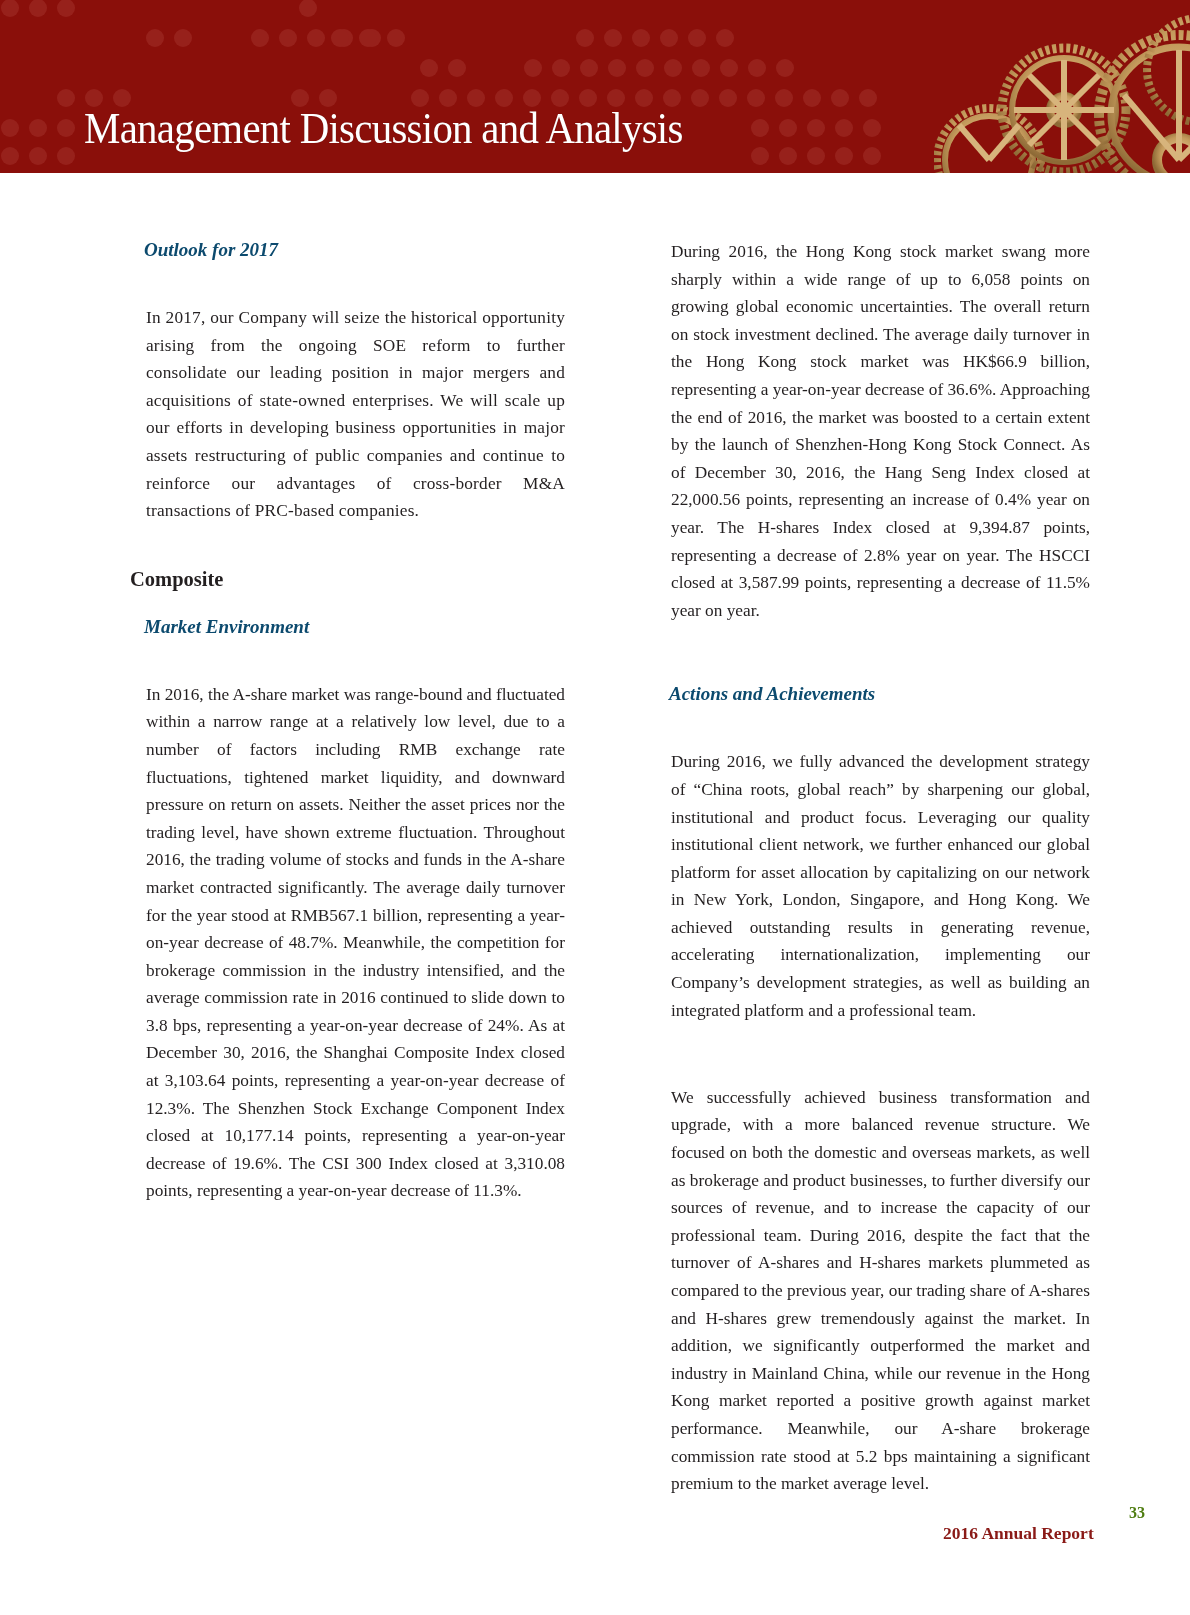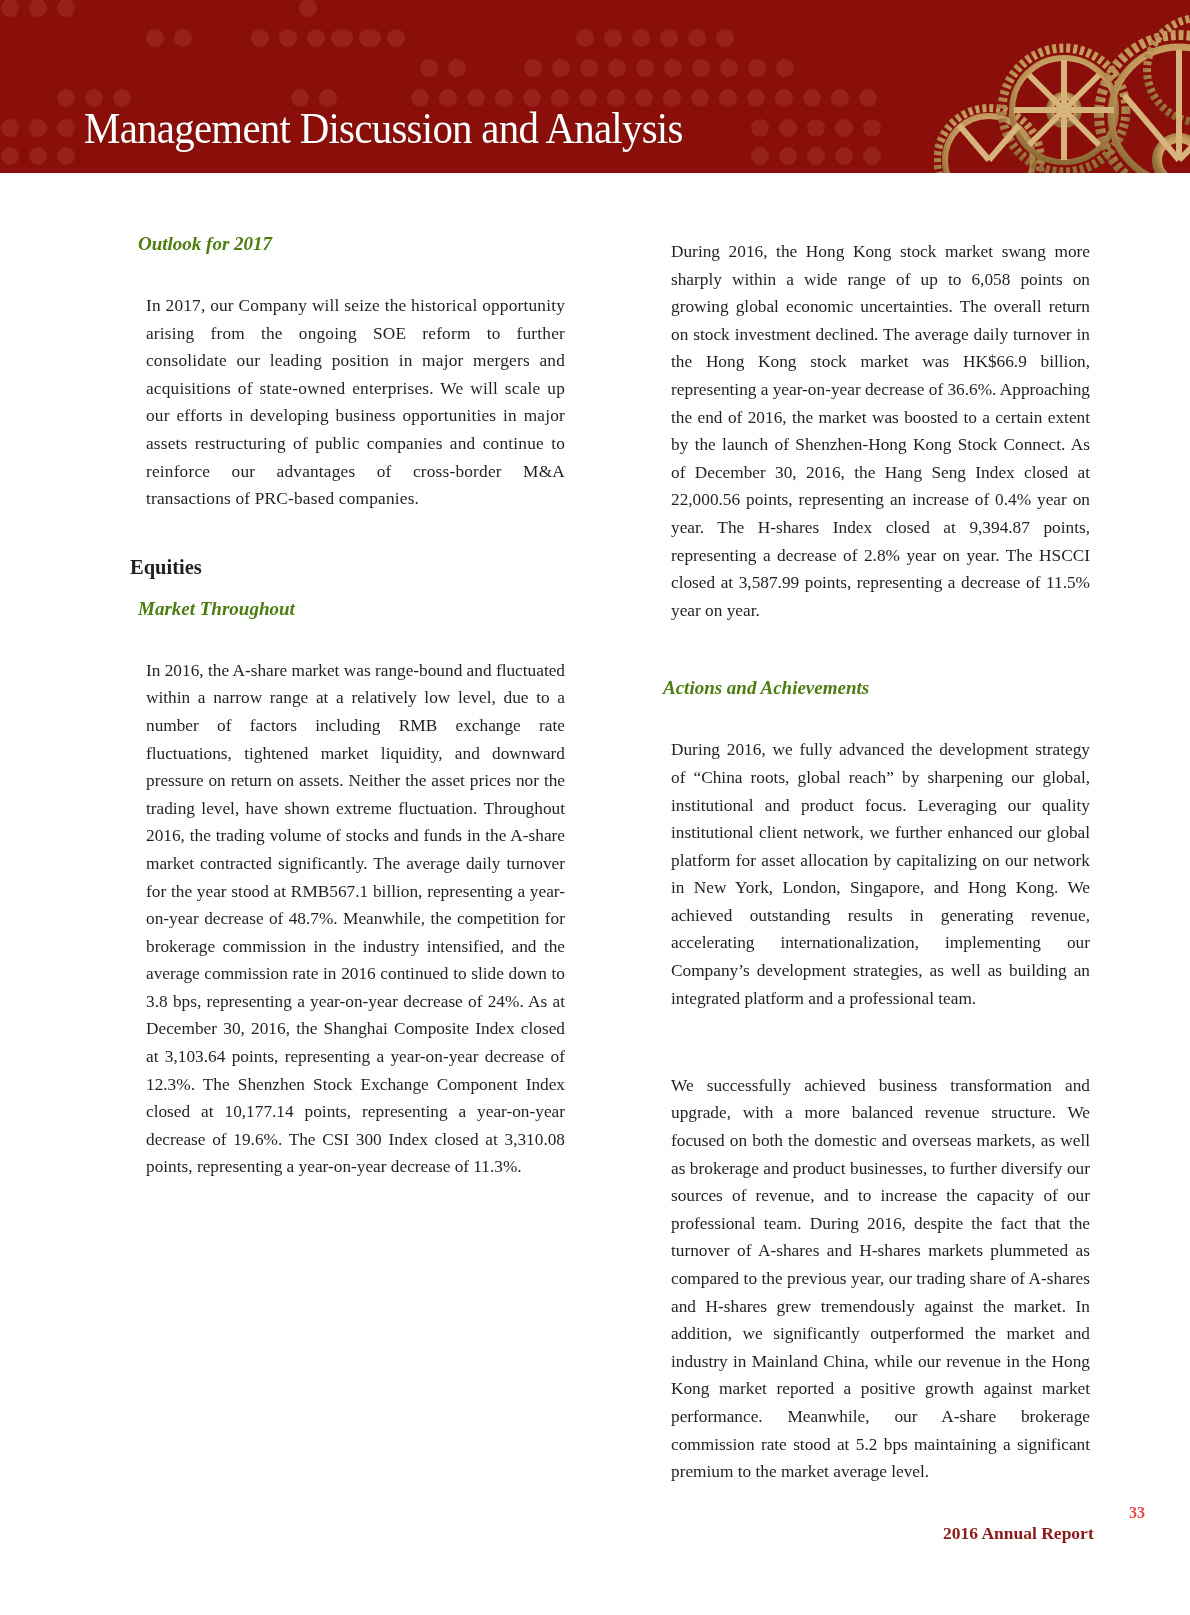--- a/index.html
+++ b/index.html
@@ -4,26 +4,26 @@
 <style>
   html, body { margin: 0; padding: 0; background: #ffffff; }
   body { width: 1190px; height: 1615px; position: relative; overflow: hidden; font-family: "Liberation Serif", "DejaVu Serif", serif; color: #231f20; }
   .banner { position: absolute; left: 0; top: 0; width: 1190px; height: 173px; background: #8a0f0a; overflow: hidden; padding-left: 44px; }
   .dots { position: absolute; left: 0; top: 0; width: 1190px; height: 173px; }
   .page-title { position: absolute; left: 84px; top: 107px; font-size: 44px; color: #ffffff; letter-spacing: -0.8px; font-weight: normal; margin: 0; line-height: 1; transform: scaleX(0.93); transform-origin: left top; text-shadow: 0 0 1px rgba(0,0,0,0.3); }
   .gears { position: absolute; right: 0; top: 0; width: 300px; height: 173px; }
   .col { position: absolute; font-size: 17.3px; line-height: 27.6px; text-align: justify; }
   .col-left { left: 130px; top: 222px; width: 451px; }
   .col-right { left: 655px; top: 222px; width: 451px; }
-  .h-italic { color: #4d7c0f; font-style: italic; font-weight: bold; font-size: 19px; margin: 8px; line-height: 28px; }
+  .h-italic { color: #0c4a6e; font-style: italic; font-weight: bold; font-size: 19px; margin: 14px; line-height: 28px; }
   .h-plain { color: #231f20; font-weight: bold; font-size: 20.5px; margin: 0; line-height: 28px; }
   p { margin: 16px; }
   .p-gap { height: 27.6px; }
   .footer-label { position: absolute; left: 943px; top: 1523px; font-size: 17.5px; font-weight: bold; color: #8a1a17; }
-  .footer-page { position: absolute; left: 1129px; top: 1504px; font-size: 16px; font-weight: bold; color: #ef4444; }
+  .footer-page { position: absolute; left: 1129px; top: 1504px; font-size: 16px; font-weight: bold; color: #4d7c0f; }
 </style>
 </head>
 <body>
 
 <div class="banner">
   <svg class="dots" viewBox="0 0 1190 173" preserveAspectRatio="none">
     <g fill="#a3302a" opacity="0.55">
       <circle cx="10" cy="8" r="9"></circle>
         <circle cx="38" cy="8" r="9"></circle>
         <circle cx="66" cy="8" r="9"></circle>
@@ -128,23 +128,23 @@
         <line x1="55" y1="160" x2="85" y2="125"></line>
     </g>
   </svg>
 </div>
 
 <div class="col col-left">
   <h2 class="h-italic">Outlook for 2017</h2>
   <div style="height:10px"></div>
   <p style="letter-spacing:0.2px">In 2017, our Company will seize the historical opportunity arising from the ongoing SOE reform to further consolidate our leading position in major mergers and acquisitions of state-owned enterprises. We will scale up our efforts in developing business opportunities in major assets restructuring of public companies and continue to reinforce our advantages of cross-border M&amp;A transactions of PRC-based companies.</p>
   <div style="height:24px"></div>
-  <h2 class="h-plain">Equities</h2>
+  <h2 class="h-plain">Composite</h2>
   <div style="height:6px"></div>
-  <h3 class="h-italic">Market Throughout</h3>
+  <h3 class="h-italic">Market Environment</h3>
   <div style="height:10px"></div>
   <p>In 2016, the A-share market was range-bound and fluctuated within a narrow range at a relatively low level, due to a number of factors including RMB exchange rate fluctuations, tightened market liquidity, and downward pressure on return on assets. Neither the asset prices nor the trading level, have shown extreme fluctuation. Throughout 2016, the trading volume of stocks and funds in the A-share market contracted significantly. The average daily turnover for the year stood at RMB567.1 billion, representing a year-on-year decrease of 48.7%. Meanwhile, the competition for brokerage commission in the industry intensified, and the average commission rate in 2016 continued to slide down to 3.8 bps, representing a year-on-year decrease of 24%. As at December 30, 2016, the Shanghai Composite Index closed at 3,103.64 points, representing a year-on-year decrease of 12.3%. The Shenzhen Stock Exchange Component Index closed at 10,177.14 points, representing a year-on-year decrease of 19.6%. The CSI 300 Index closed at 3,310.08 points, representing a year-on-year decrease of 11.3%.</p>
 </div>
 
 <div class="col col-right">
   <p>During 2016, the Hong Kong stock market swang more sharply within a wide range of up to 6,058 points on growing global economic uncertainties. The overall return on stock investment declined. The average daily turnover in the Hong Kong stock market was HK$66.9 billion, representing a year-on-year decrease of 36.6%. Approaching the end of 2016, the market was boosted to a certain extent by the launch of Shenzhen-Hong Kong Stock Connect. As of December 30, 2016, the Hang Seng Index closed at 22,000.56 points, representing an increase of 0.4% year on year. The H-shares Index closed at 9,394.87 points, representing a decrease of 2.8% year on year. The HSCCI closed at 3,587.99 points, representing a decrease of 11.5% year on year.</p>
   <div style="height:26px"></div>
   <h2 class="h-italic">Actions and Achievements</h2>
   <div style="height:10px"></div>
   <p>During 2016, we fully advanced the development strategy of “China roots, global reach” by sharpening our global, institutional and product focus. Leveraging our quality institutional client network, we further enhanced our global platform for asset allocation by capitalizing on our network in New York, London, Singapore, and Hong Kong. We achieved outstanding results in generating revenue, accelerating internationalization, implementing our Company’s development strategies, as well as building an integrated platform and a professional team.</p>

